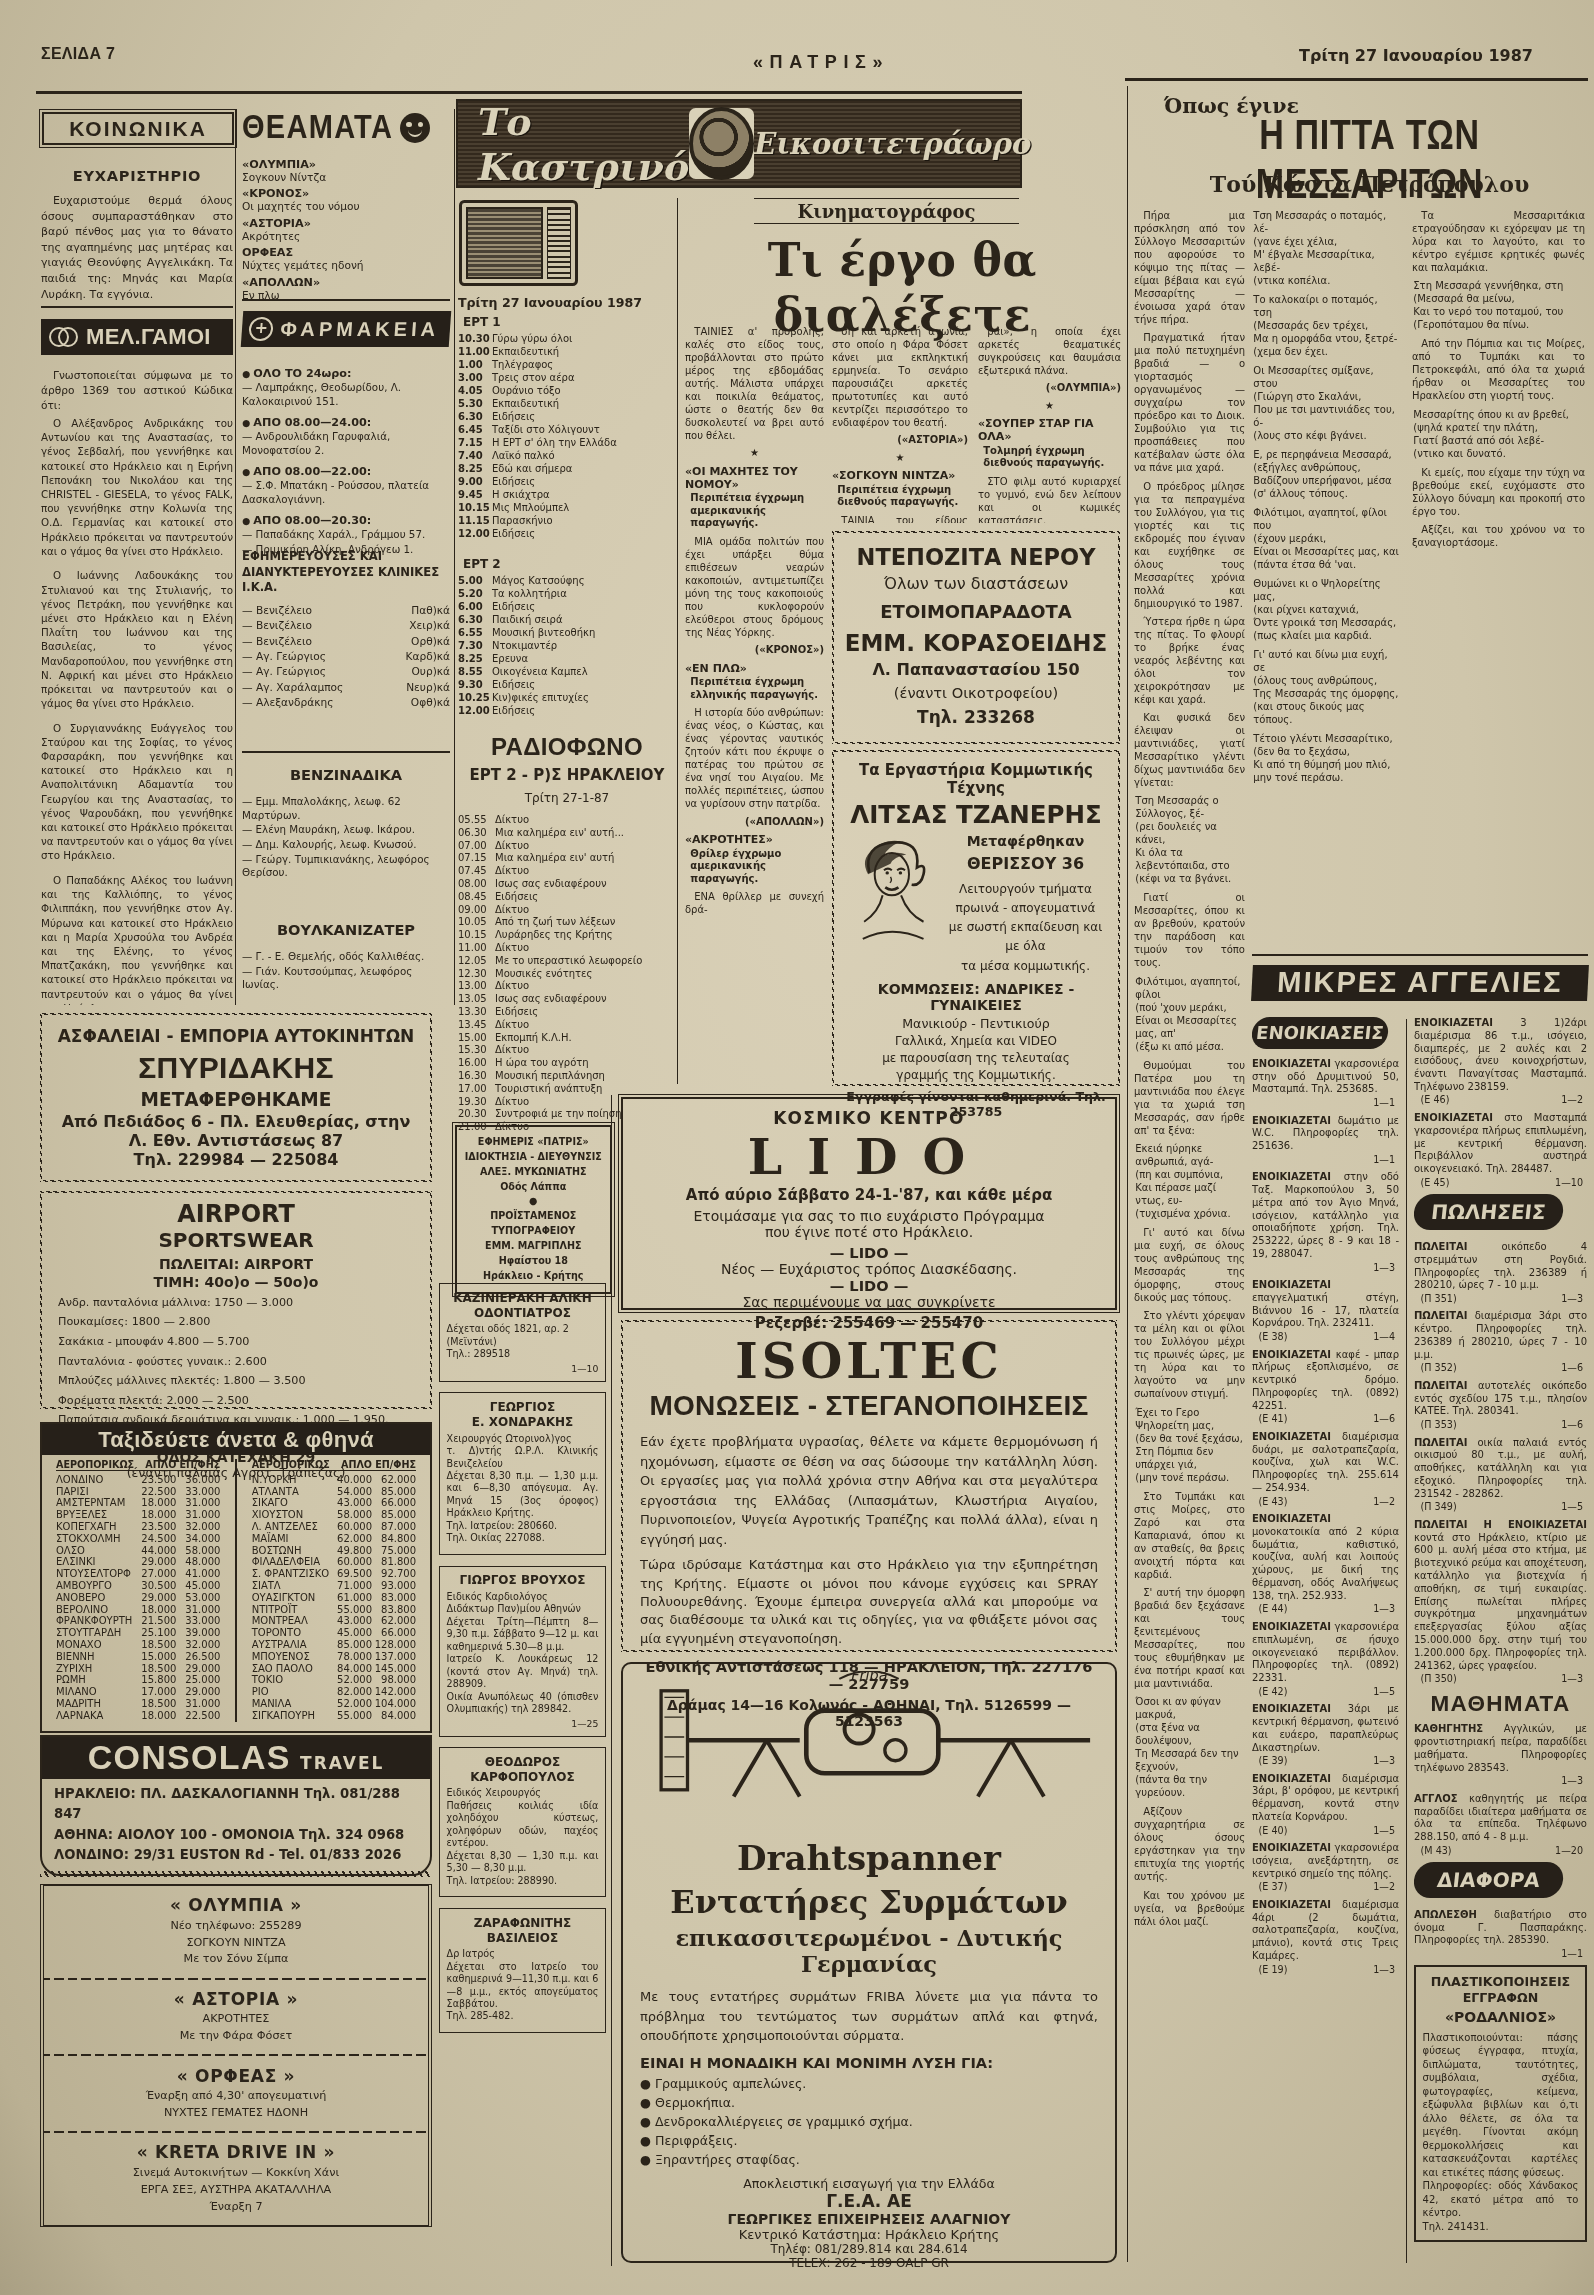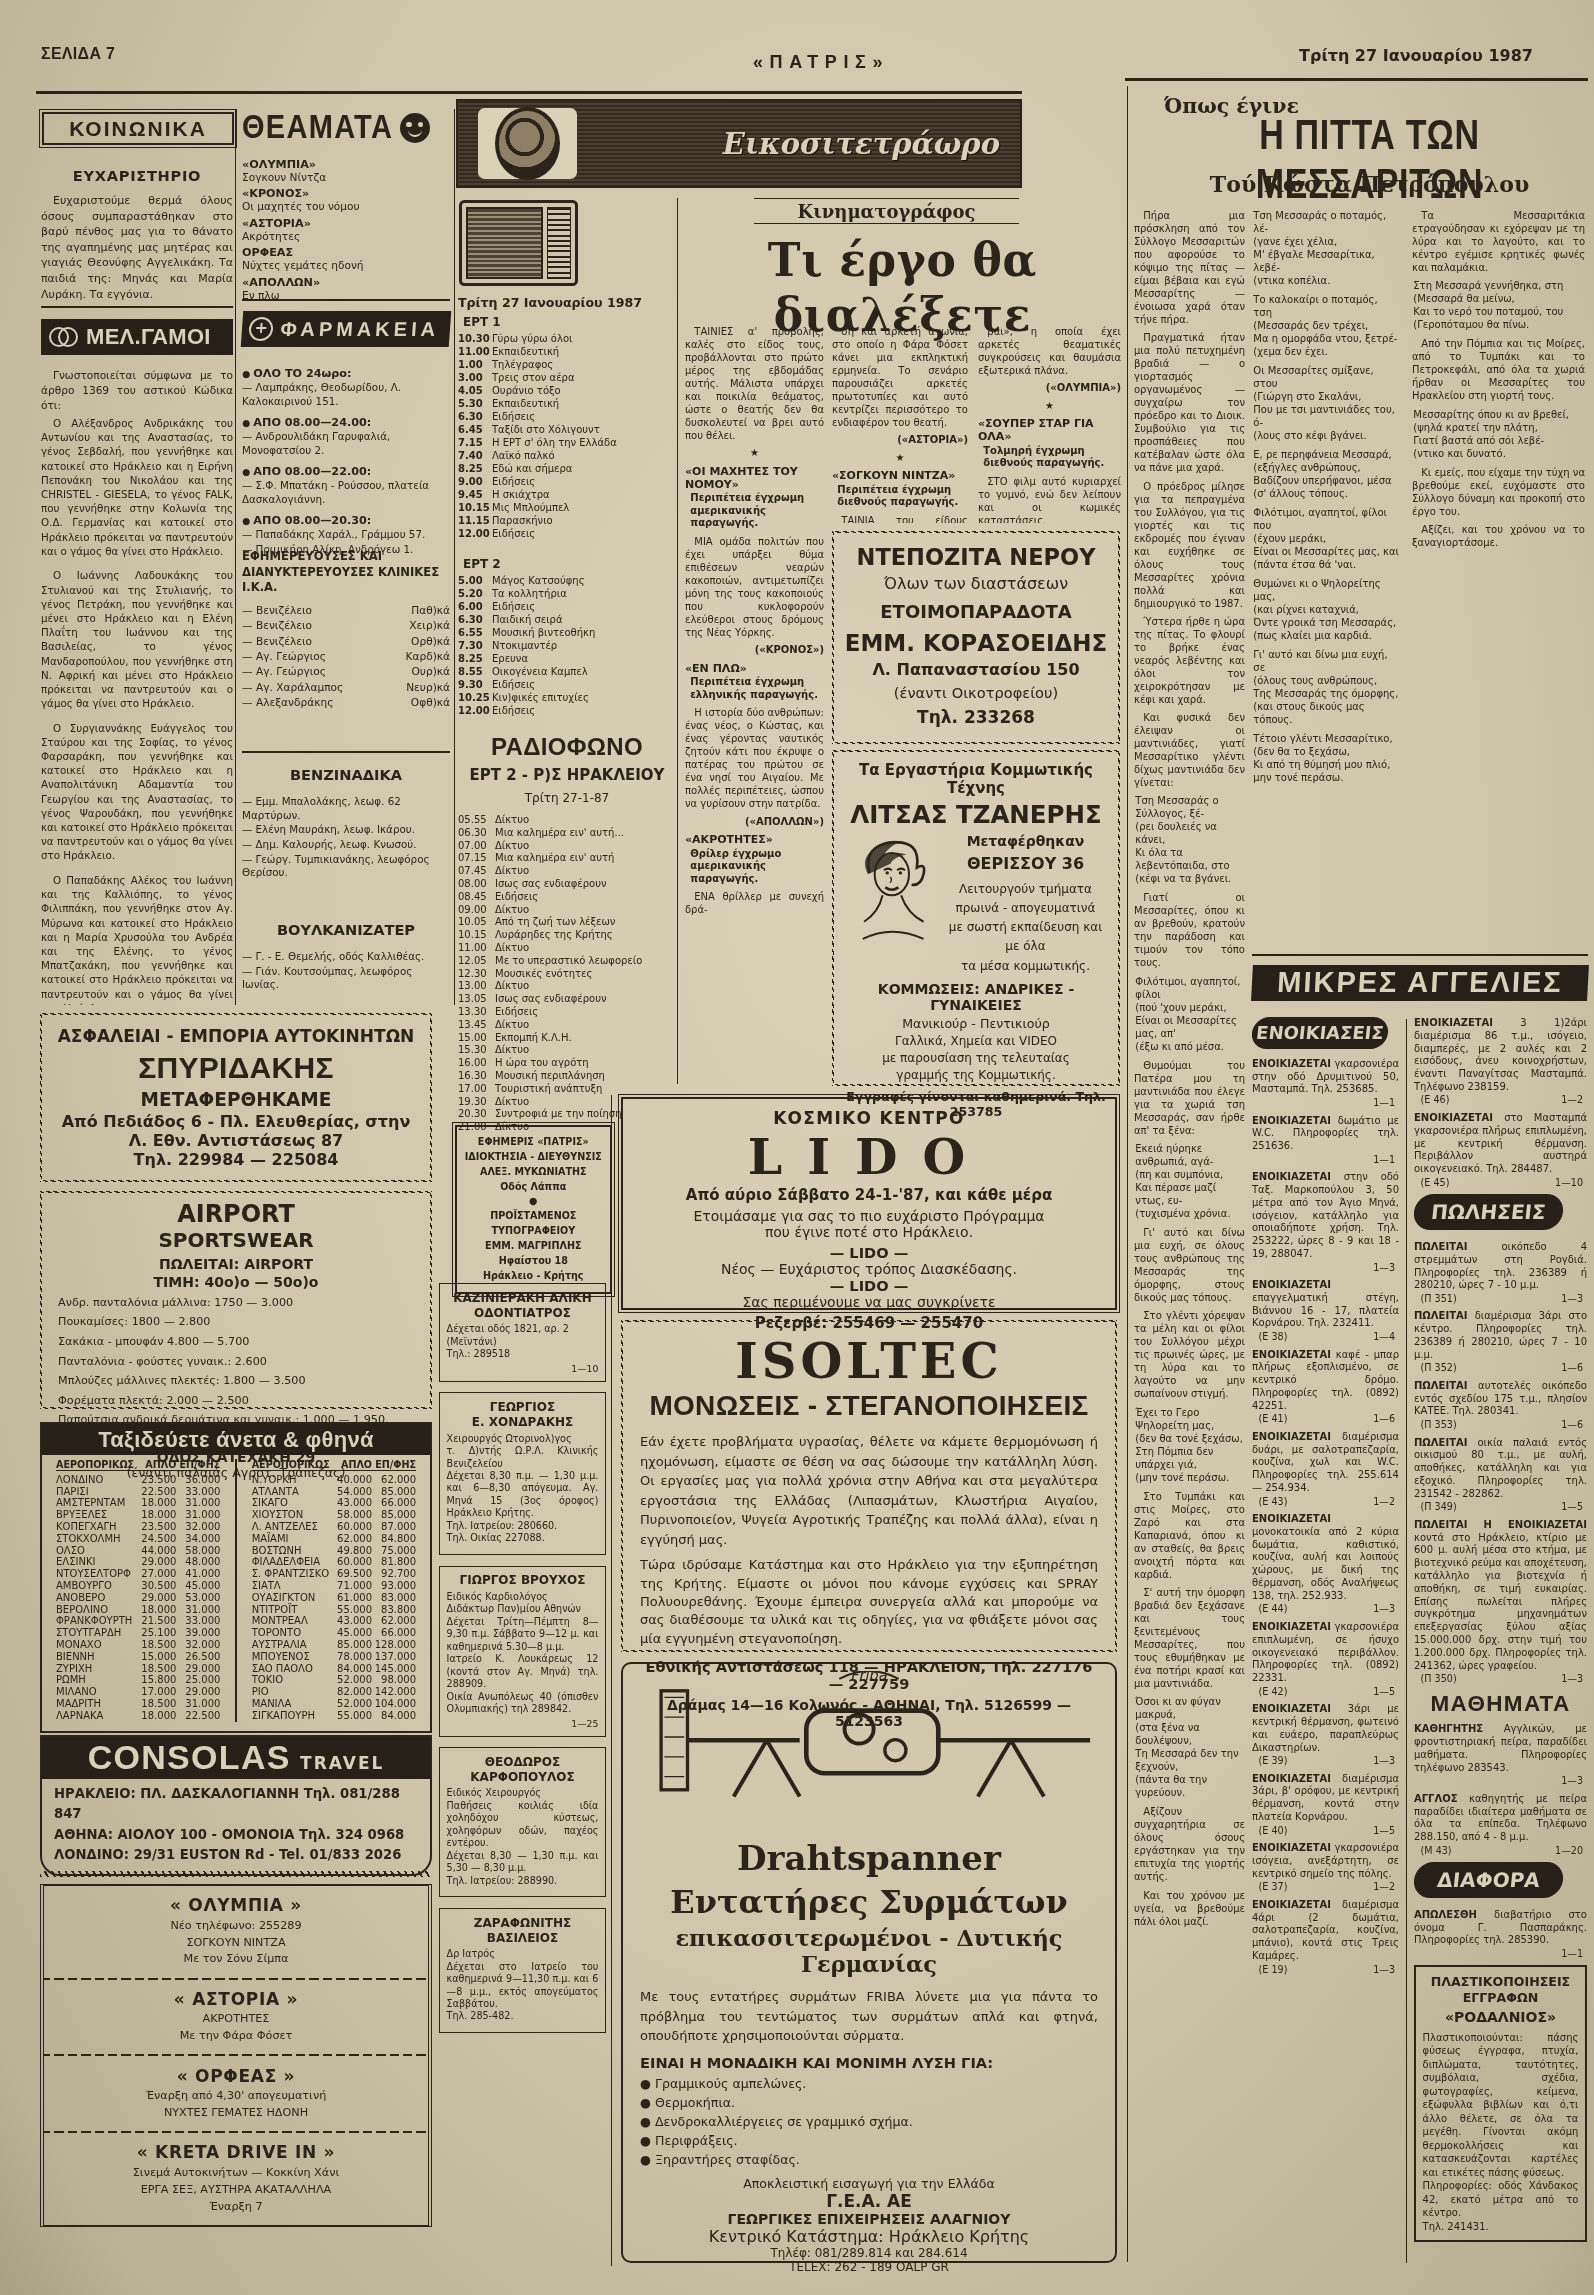--- a/index.html
+++ b/index.html
@@ -242,20 +242,21 @@
     <div class="entry">— Γεώργ. Τυμπικιανάκης, λεωφόρος Θερίσου.</div>
   </div>
 <div class="abs c b" style="left:242px;top:921px;width:208px;font-size:14.6px">ΒΟΥΛΚΑΝΙΖΑΤΕΡ</div>
 <div class="abs" style="left:242px;top:949px;width:208px">
 
 <div class="entry">— Γ. - Ε. Θεμελής, οδός Καλλιθέας.</div>
     <div class="entry">— Γιάν. Κουτσούμπας, λεωφόρος Ιωνίας.</div>
   </div>
 
 <div class="abs band" style="left:456px;top:99px;width:566px;height:89px;box-sizing:border-box">
+  <span class="script">Το Καστρινό</span>
   <span class="emblem-plate">
       <span class="emblem"></span>
     </span>
   <span class="script" style="font-size:29px">Εικοσιτετράωρο</span>
 </div>
 
 <div class="abs tvset" style="left:459px;top:200px;width:119px;height:86px;box-sizing:border-box">
   <div class="tvscreen"></div>
   <div class="tvside"></div>
 </div>
@@ -731,21 +732,21 @@
 
   <div style="font-size:12.6px;line-height:1.5">● <span>Γραμμικούς αμπελώνες.</span></div>
       <div style="font-size:12.6px;line-height:1.5">● <span>Θερμοκήπια.</span></div>
       <div style="font-size:12.6px;line-height:1.5">● <span>Δενδροκαλλιέργειες σε γραμμικό σχήμα.</span></div>
       <div style="font-size:12.6px;line-height:1.5">● <span>Περιφράξεις.</span></div>
       <div style="font-size:12.6px;line-height:1.5">● <span>Ξηραντήρες σταφίδας.</span></div>
     </div>
   <div class="c" style="font-size:12.6px;margin-top:6.6px">Αποκλειστική εισαγωγή για την Ελλάδα</div>
   <div class="c b" style="font-size:17px">Γ.Ε.Α. ΑΕ</div>
   <div class="c b" style="font-size:14px">ΓΕΩΡΓΙΚΕΣ ΕΠΙΧΕΙΡΗΣΕΙΣ ΑΛΑΓΝΙΟΥ</div>
-  <div class="c" style="font-size:16px">Κεντρικό Κατάστημα: Ηράκλειο Κρήτης</div>
+  <div class="c" style="font-size:13px">Κεντρικό Κατάστημα: Ηράκλειο Κρήτης</div>
   <div class="c" style="font-size:12px">Τηλέφ: 081/289.814 και 284.614</div>
   <div class="c" style="font-size:12px">TELEX: 262 - 189 OALP GR</div>
 </div>
 
 <div class="abs wavybox c" style="left:40px;top:1013px;width:392px;height:169px;box-sizing:border-box;padding:10.6px 13.2px">
   <div class="b" style="font-size:17px">ΑΣΦΑΛΕΙΑΙ - ΕΜΠΟΡΙΑ ΑΥΤΟΚΙΝΗΤΩΝ</div>
   <div class="h-cond" style="font-size:30px;margin-top:5.3px">ΣΠΥΡΙΔΑΚΗΣ</div>
   <div class="b" style="font-size:18.5px;margin-top:4px">ΜΕΤΑΦΕΡΘΗΚΑΜΕ</div>
   <div class="b" style="font-size:16px;margin-top:2.6px">Από Πεδιάδος 6 - Πλ. Ελευθερίας, στην</div>
   <div class="b" style="font-size:16px">Λ. Εθν. Αντιστάσεως 87</div>

